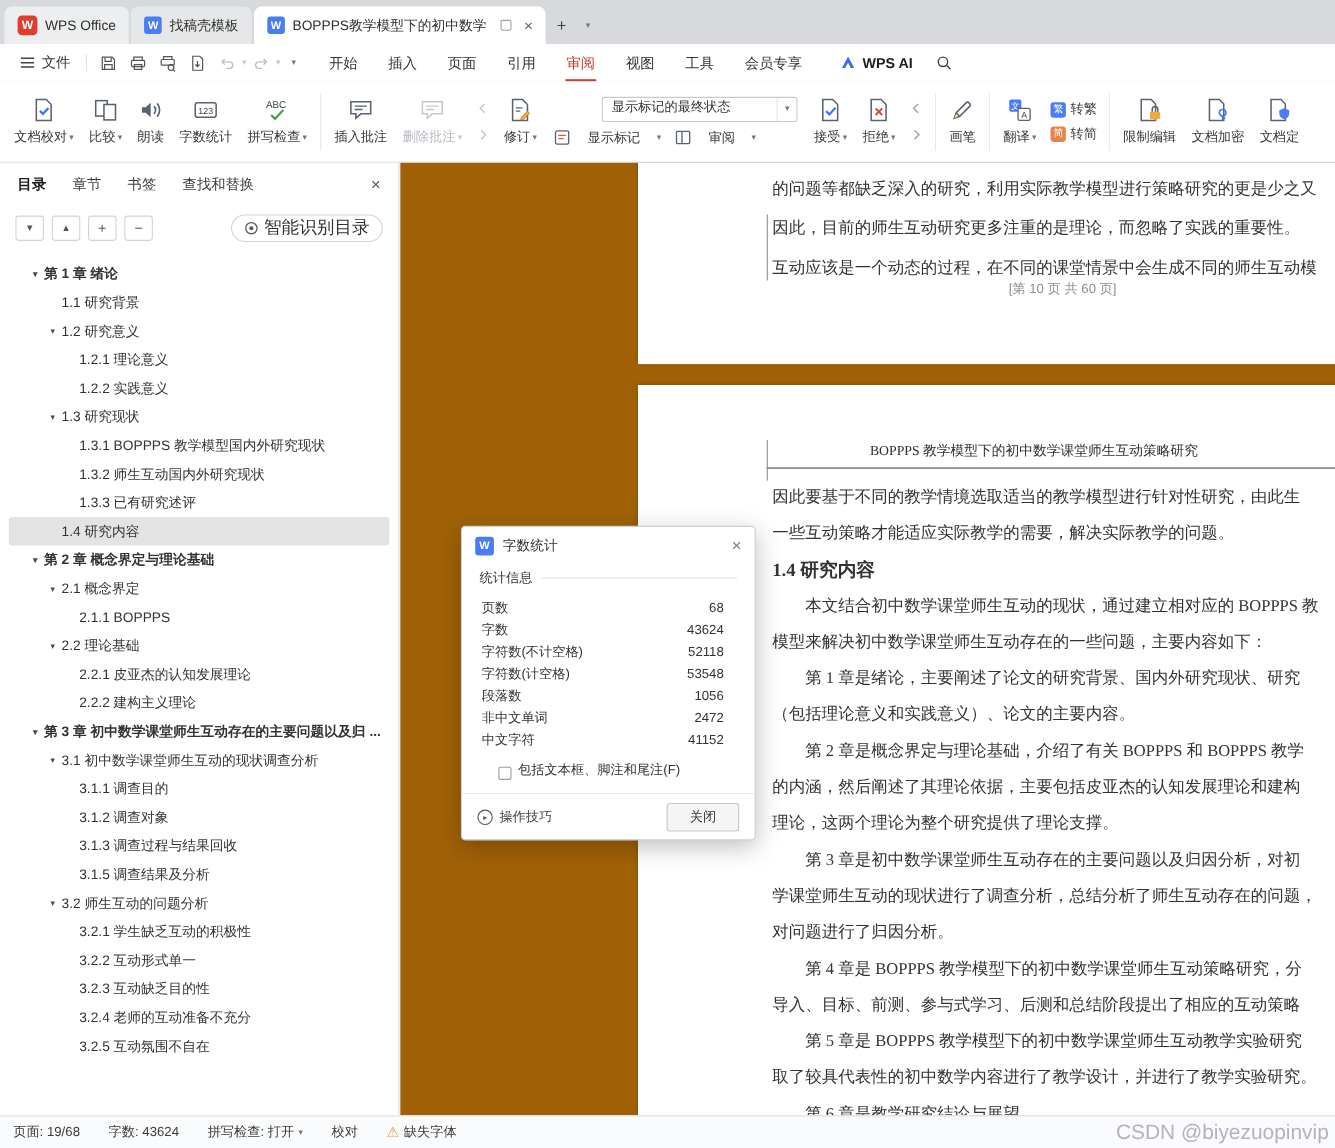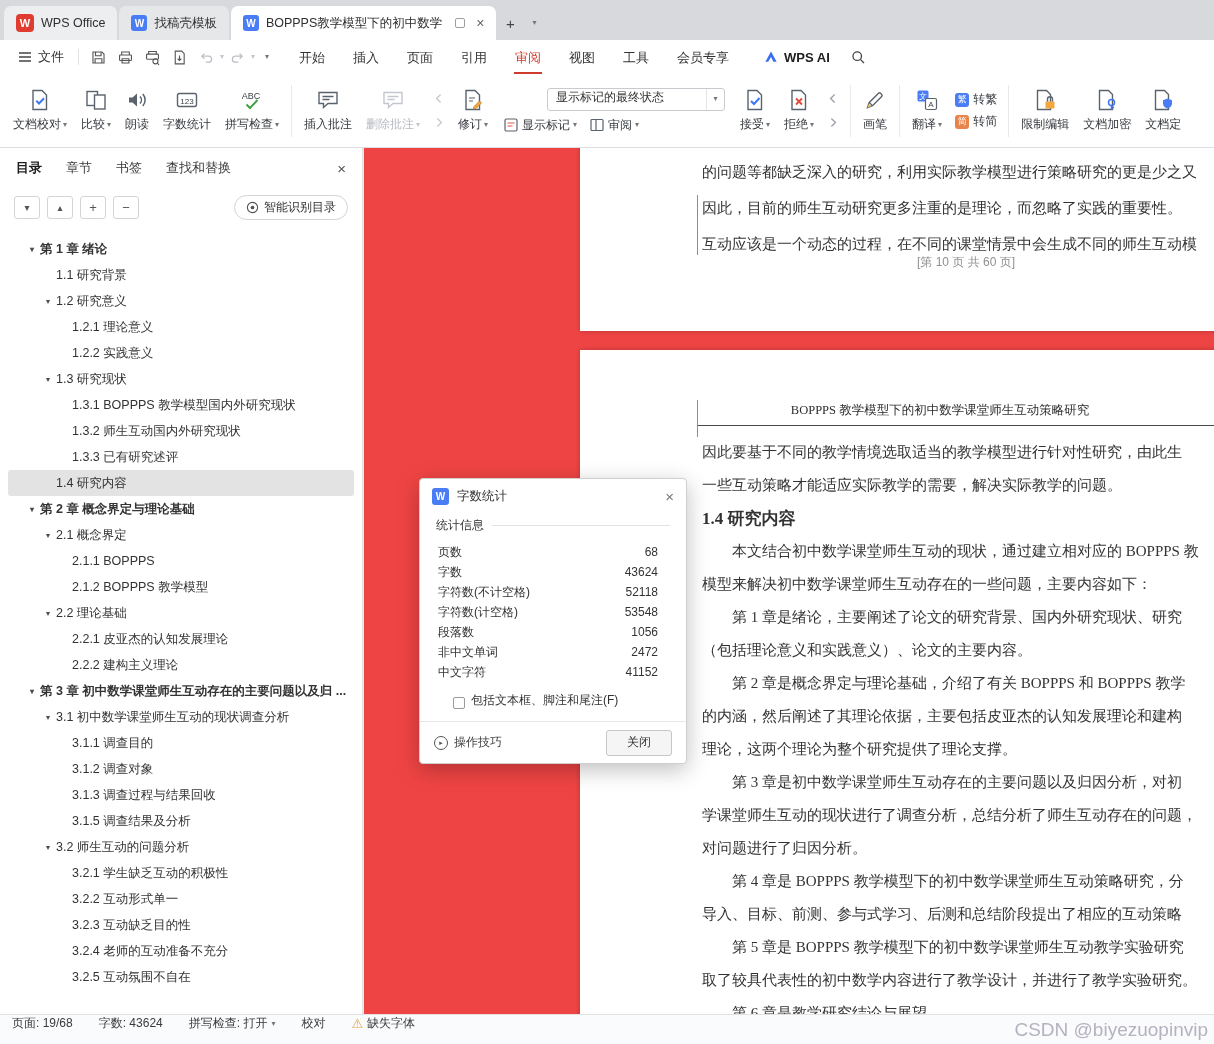--- a/index.html
+++ b/index.html
@@ -53,55 +53,55 @@
   .rsep { width:1px; height:52px; background:#e7e9eb; margin:0 5px; flex:none; }
   .minicol { display:flex; flex-direction:column; gap:9px; justify-content:center; padding:0 3px; flex:none; }
   .micon { width:18px; height:15px; display:flex; align-items:center; justify-content:center; }
   .combo-group { display:flex; flex-direction:column; gap:6px; padding:0 8px; flex:none; }
   .combo { width:178px; height:23px; border:1px solid #c7cbd0; border-radius:3px; background:#fff;
            display:flex; align-items:flex-start; padding-left:8px; font-size:12px; color:#333;margin-left:44px; }
   .combo-text { flex:1; white-space:nowrap; overflow:hidden; }
   .combo-caret { width:18px; align-self:stretch; display:flex; align-items:center; justify-content:center;
                  border-left:1px solid #e4e4e4; }
   .minirow { display:flex; gap:12px; }
-  .mini-btn { display:flex; align-items:center; gap:3px; font-size:12px; color:#35393e; white-space:nowrap; }
+  .mini-btn { display:flex; align-items:center; gap:15px; font-size:12px; color:#35393e; white-space:nowrap; }
   .stackcol { display:flex; flex-direction:column; gap:5px; padding:0 6px; flex:none; }
   .stack-btn { display:flex; align-items:center; gap:4px; font-size:12px; color:#35393e; white-space:nowrap; }
   .zh-ico { width:14px; height:14px; border-radius:3px; background:#4a7cf5; color:#fff; font-size:9px;
             display:flex; align-items:center; justify-content:center; }
   .zh-ico.alt { background:#e8834a; }
 
   
   .sidebar { position:absolute; top:148px; left:0; width:363px; bottom:30px; background:#fff;
              border-right:1px solid #e2e2e2; overflow:hidden; }
   .side-tabs { height:40px; display:flex; align-items:center; gap:24px; padding:0 16px;
                font-size:13px; color:#3c3c3c; }
   .side-tab.active { font-weight:bold; color:#1c1c1c; }
   .side-close { margin-left:auto; color:#555; font-size:15px; }
   .side-tools { height:38px; display:flex; align-items:center; gap:7px; padding:0 14px; }
   .tbtn { min-width:26px; height:23px; border:1px solid #d2d4d7; border-radius:3px; background:#fff;
           display:flex; align-items:center; justify-content:center; font-size:10px; color:#555; }
   .smart-btn { margin-left:auto; height:25px; border:1px solid #d2d4d7; border-radius:13px;
-               padding:0 11px; display:flex; align-items:center; gap:5px; font-size:12px;
+               padding:0 11px; display:flex; align-items:center; gap:5px; font-size:16px;
                color:#333; background:#fff; white-space:nowrap; }
   .toc-list { position:absolute; top:84px; left:0; right:0; bottom:0; padding:4px 8px 0; overflow:hidden; }
   .toc-item { height:26px; display:flex; align-items:center; border-radius:3px;
               font-size:12.5px; color:#333; }
   .toc-item.lvl1 { padding-left:16px; font-weight:600; }
   .toc-item.lvl2 { padding-left:32px; }
   .toc-item.lvl3 { padding-left:48px; }
   .toc-item.selected { background:#e3e3e3; }
   .toc-arrow { width:16px; flex:none; font-size:8px; color:#4a4a4a; display:flex;
                align-items:center; justify-content:center; }
   .toc-arrow.hide { visibility:hidden; }
   .toc-label { white-space:nowrap; overflow:hidden; text-overflow:ellipsis; flex:1; font-weight:normal; }
   .toc-item.lvl1 .toc-label { font-weight:600; }
 
   
-  .docarea { position:absolute; top:148px; left:364px; right:0; bottom:30px; background:#ef4444; overflow:hidden; }
+  .docarea { position:absolute; top:148px; left:364px; right:0; bottom:30px; background:#a16207; overflow:hidden; }
   .page { position:absolute; left:216px; width:720px; background:#fff;
           box-shadow:0 0 5px rgba(0,0,0,.22); overflow:hidden;
           font-family:"Liberation Serif", serif; }
   .page1 { top:-40px; height:223px; }
   .page2 { top:202px; height:830px; }
   .p1-body { position:absolute; top:46px; left:122px; right:20px; }
   .p1-body .doc-line { line-height:36px; font-size:15px; white-space:nowrap; }
   .p1-vline { position:absolute; left:117px; top:87px; height:60px; width:1px; background:#8d8d8d; }
   .p1-badge { position:absolute; top:146px; left:337px; font-size:12px; color:#8f8f8f;
               font-family:"Liberation Sans", sans-serif; white-space:nowrap; }
@@ -133,21 +133,21 @@
               justify-content:space-between; padding:0 14px; }
   .tips { display:flex; align-items:center; gap:6px; font-size:12px; color:#404040; }
   .play { width:14px; height:14px; border:1px solid #555; border-radius:50%; display:flex;
           align-items:center; justify-content:center; font-size:7px; color:#555; }
   .dlg-close-btn { width:66px; height:26px; border:1px solid #c6c6c6; border-radius:3px;
                    background:#f5f5f5; font-size:12px; color:#333;
                    font-family:"Liberation Sans", sans-serif; }
 
   
   .statusbar { position:absolute; left:0; right:0; bottom:0; height:30px; background:#fafbfc;
-               border-top:1px solid #e2e2e2; display:flex; align-items:flex-start; gap:26px;
+               border-top:1px solid #e2e2e2; display:flex; align-items:center; gap:26px;
                padding:0 12px; font-size:12px; color:#3a3a3a; }
   .sb-item { display:flex; align-items:center; gap:4px; white-space:nowrap; }
   .warn-ico { color:#e6a23c; font-size:13px; }
 
   .watermark { position:absolute; right:6px; bottom:3px; font-size:19px;
                color:rgba(165,159,176,.8); z-index:60; pointer-events:none; }
 </style>
 </head>
 <body>
 
@@ -532,24 +532,20 @@
     <span class="toc-arrow">▾</span>
     <span class="toc-label">第 2 章 概念界定与理论基础</span>
   </div>
       <div class="toc-item lvl2">
     <span class="toc-arrow">▾</span>
     <span class="toc-label">2.1 概念界定</span>
   </div>
       <div class="toc-item lvl3">
     <span class="toc-arrow hide">▾</span>
     <span class="toc-label">2.1.1 BOPPPS</span>
-  </div>
-      <div class="toc-item lvl3">
-    <span class="toc-arrow hide">▾</span>
-    <span class="toc-label">2.1.2 BOPPPS 教学模型</span>
   </div>
       <div class="toc-item lvl2">
     <span class="toc-arrow">▾</span>
     <span class="toc-label">2.2 理论基础</span>
   </div>
       <div class="toc-item lvl3">
     <span class="toc-arrow hide">▾</span>
     <span class="toc-label">2.2.1 皮亚杰的认知发展理论</span>
   </div>
       <div class="toc-item lvl3">

